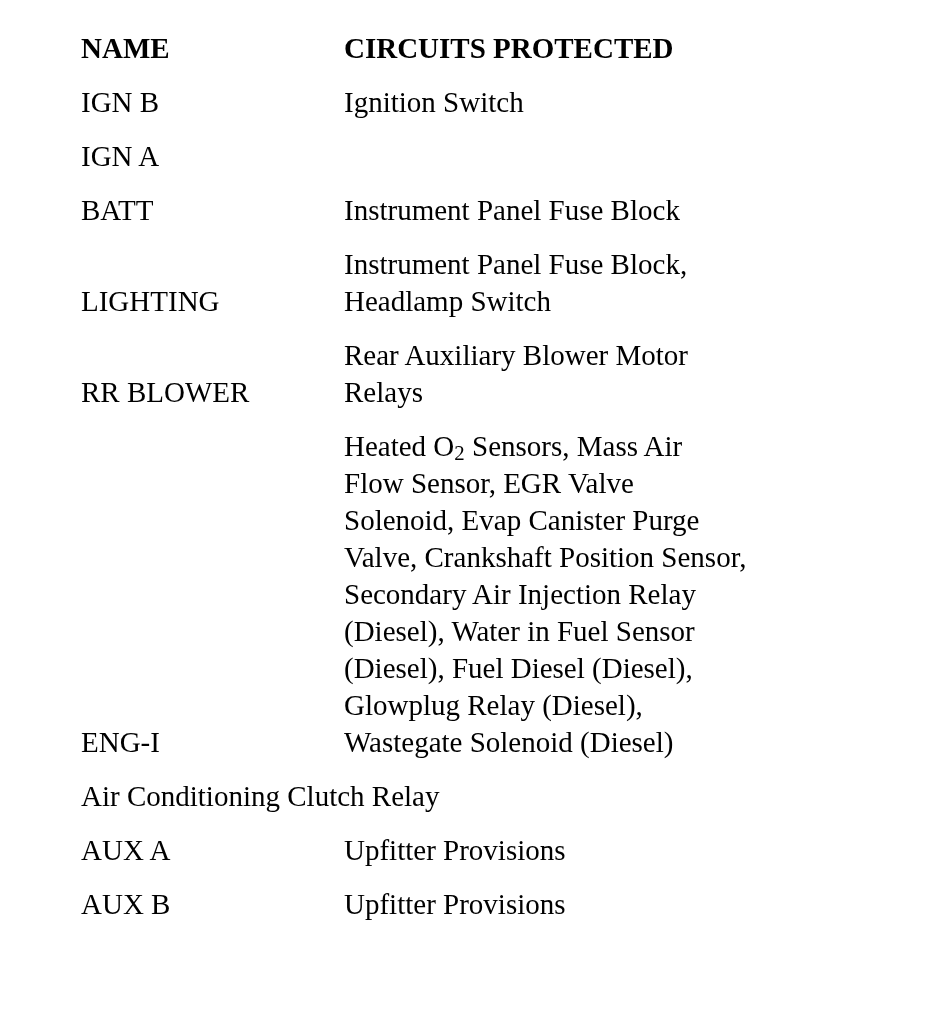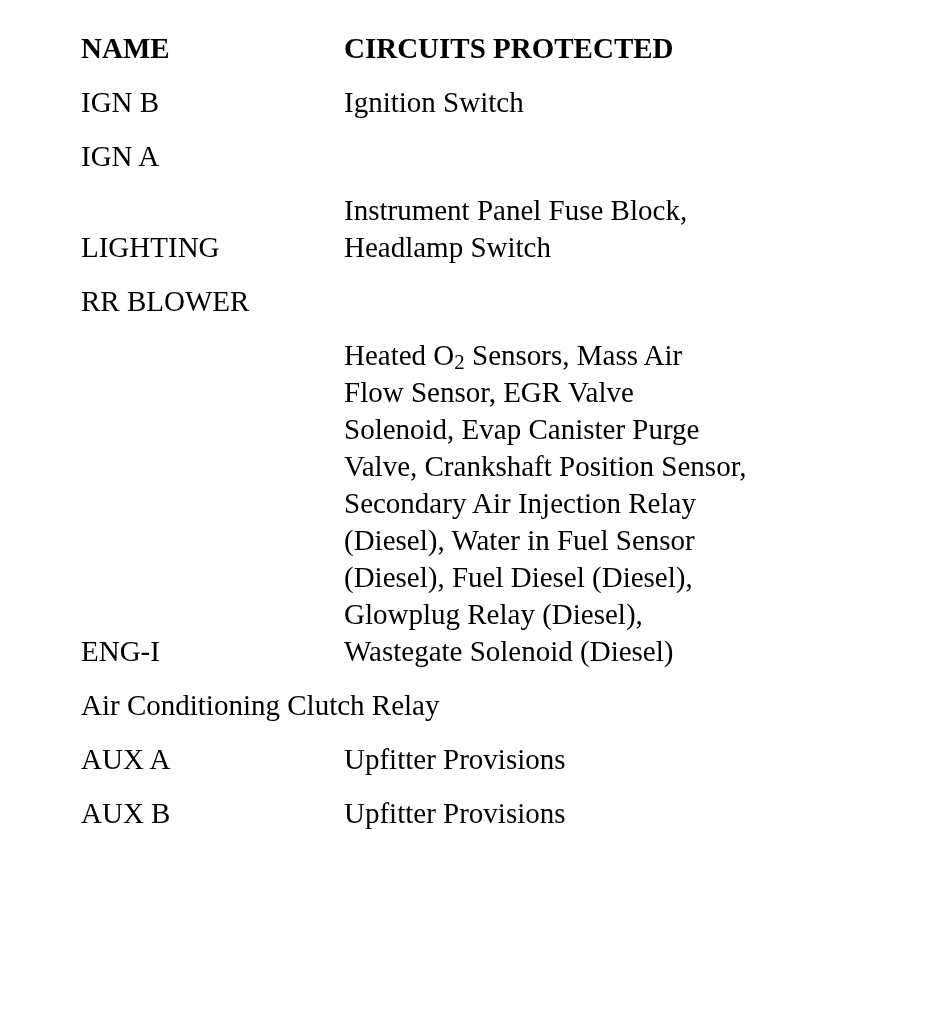--- a/index.html
+++ b/index.html
@@ -57,29 +57,35 @@
 
   <div class="row">
     <div class="col-name">IGN B</div>
     <div class="col-circuits">Ignition Switch</div>
   </div>
 
   <div class="row">
     <div class="col-name">IGN A</div>
   </div>
 
+  <div class="row">
+    <div class="col-name">BATT</div>
+    <div class="col-circuits">Instrument Panel Fuse Block</div>
+  </div>
 
   <div class="row">
     <div class="col-name">LIGHTING</div>
     <div class="col-circuits">Instrument Panel Fuse Block,
 Headlamp Switch</div>
   </div>
 
   <div class="row">
     <div class="col-name">RR BLOWER</div>
+    <div class="col-circuits">Rear Auxiliary Blower Motor
+Relays</div>
   </div>
 
   <div class="row">
     <div class="col-name">ENG-I</div>
     <div class="col-circuits"><span>Heated O</span><span class="sub">2</span><span> Sensors, Mass Air
 Flow Sensor, EGR Valve
 Solenoid, Evap Canister Purge
 Valve, Crankshaft Position Sensor,
 Secondary Air Injection Relay
 (Diesel), Water in Fuel Sensor

